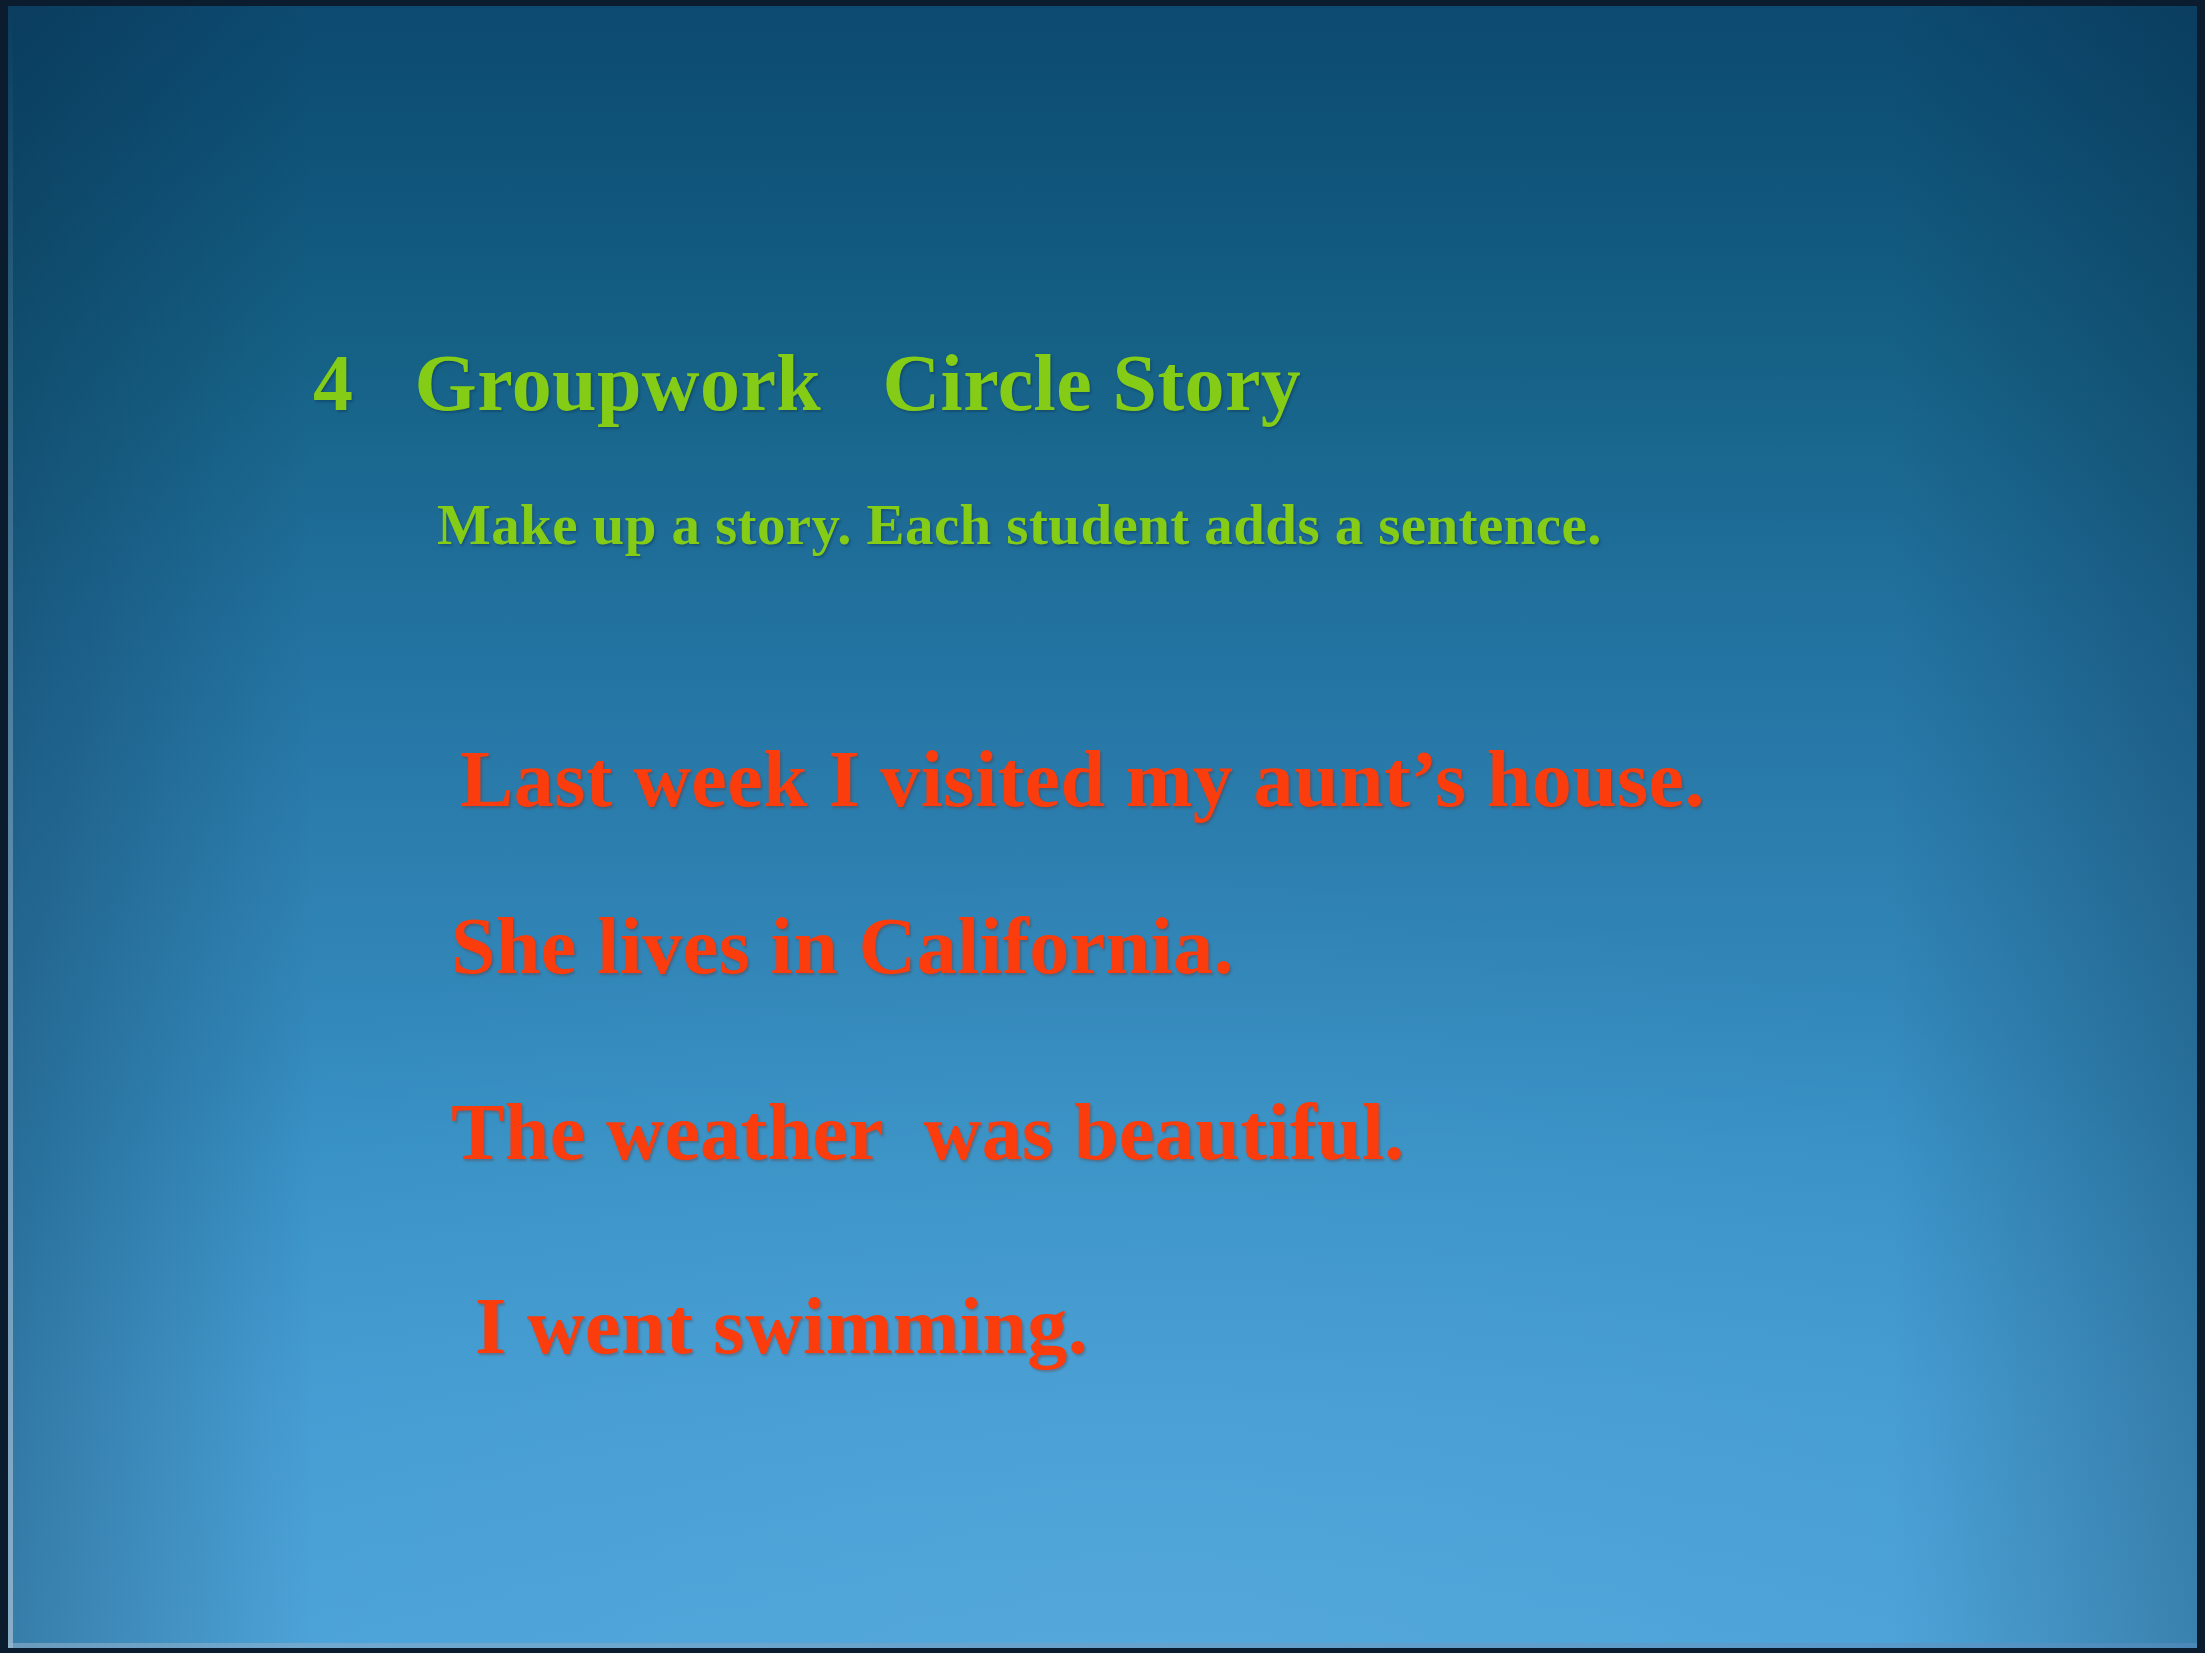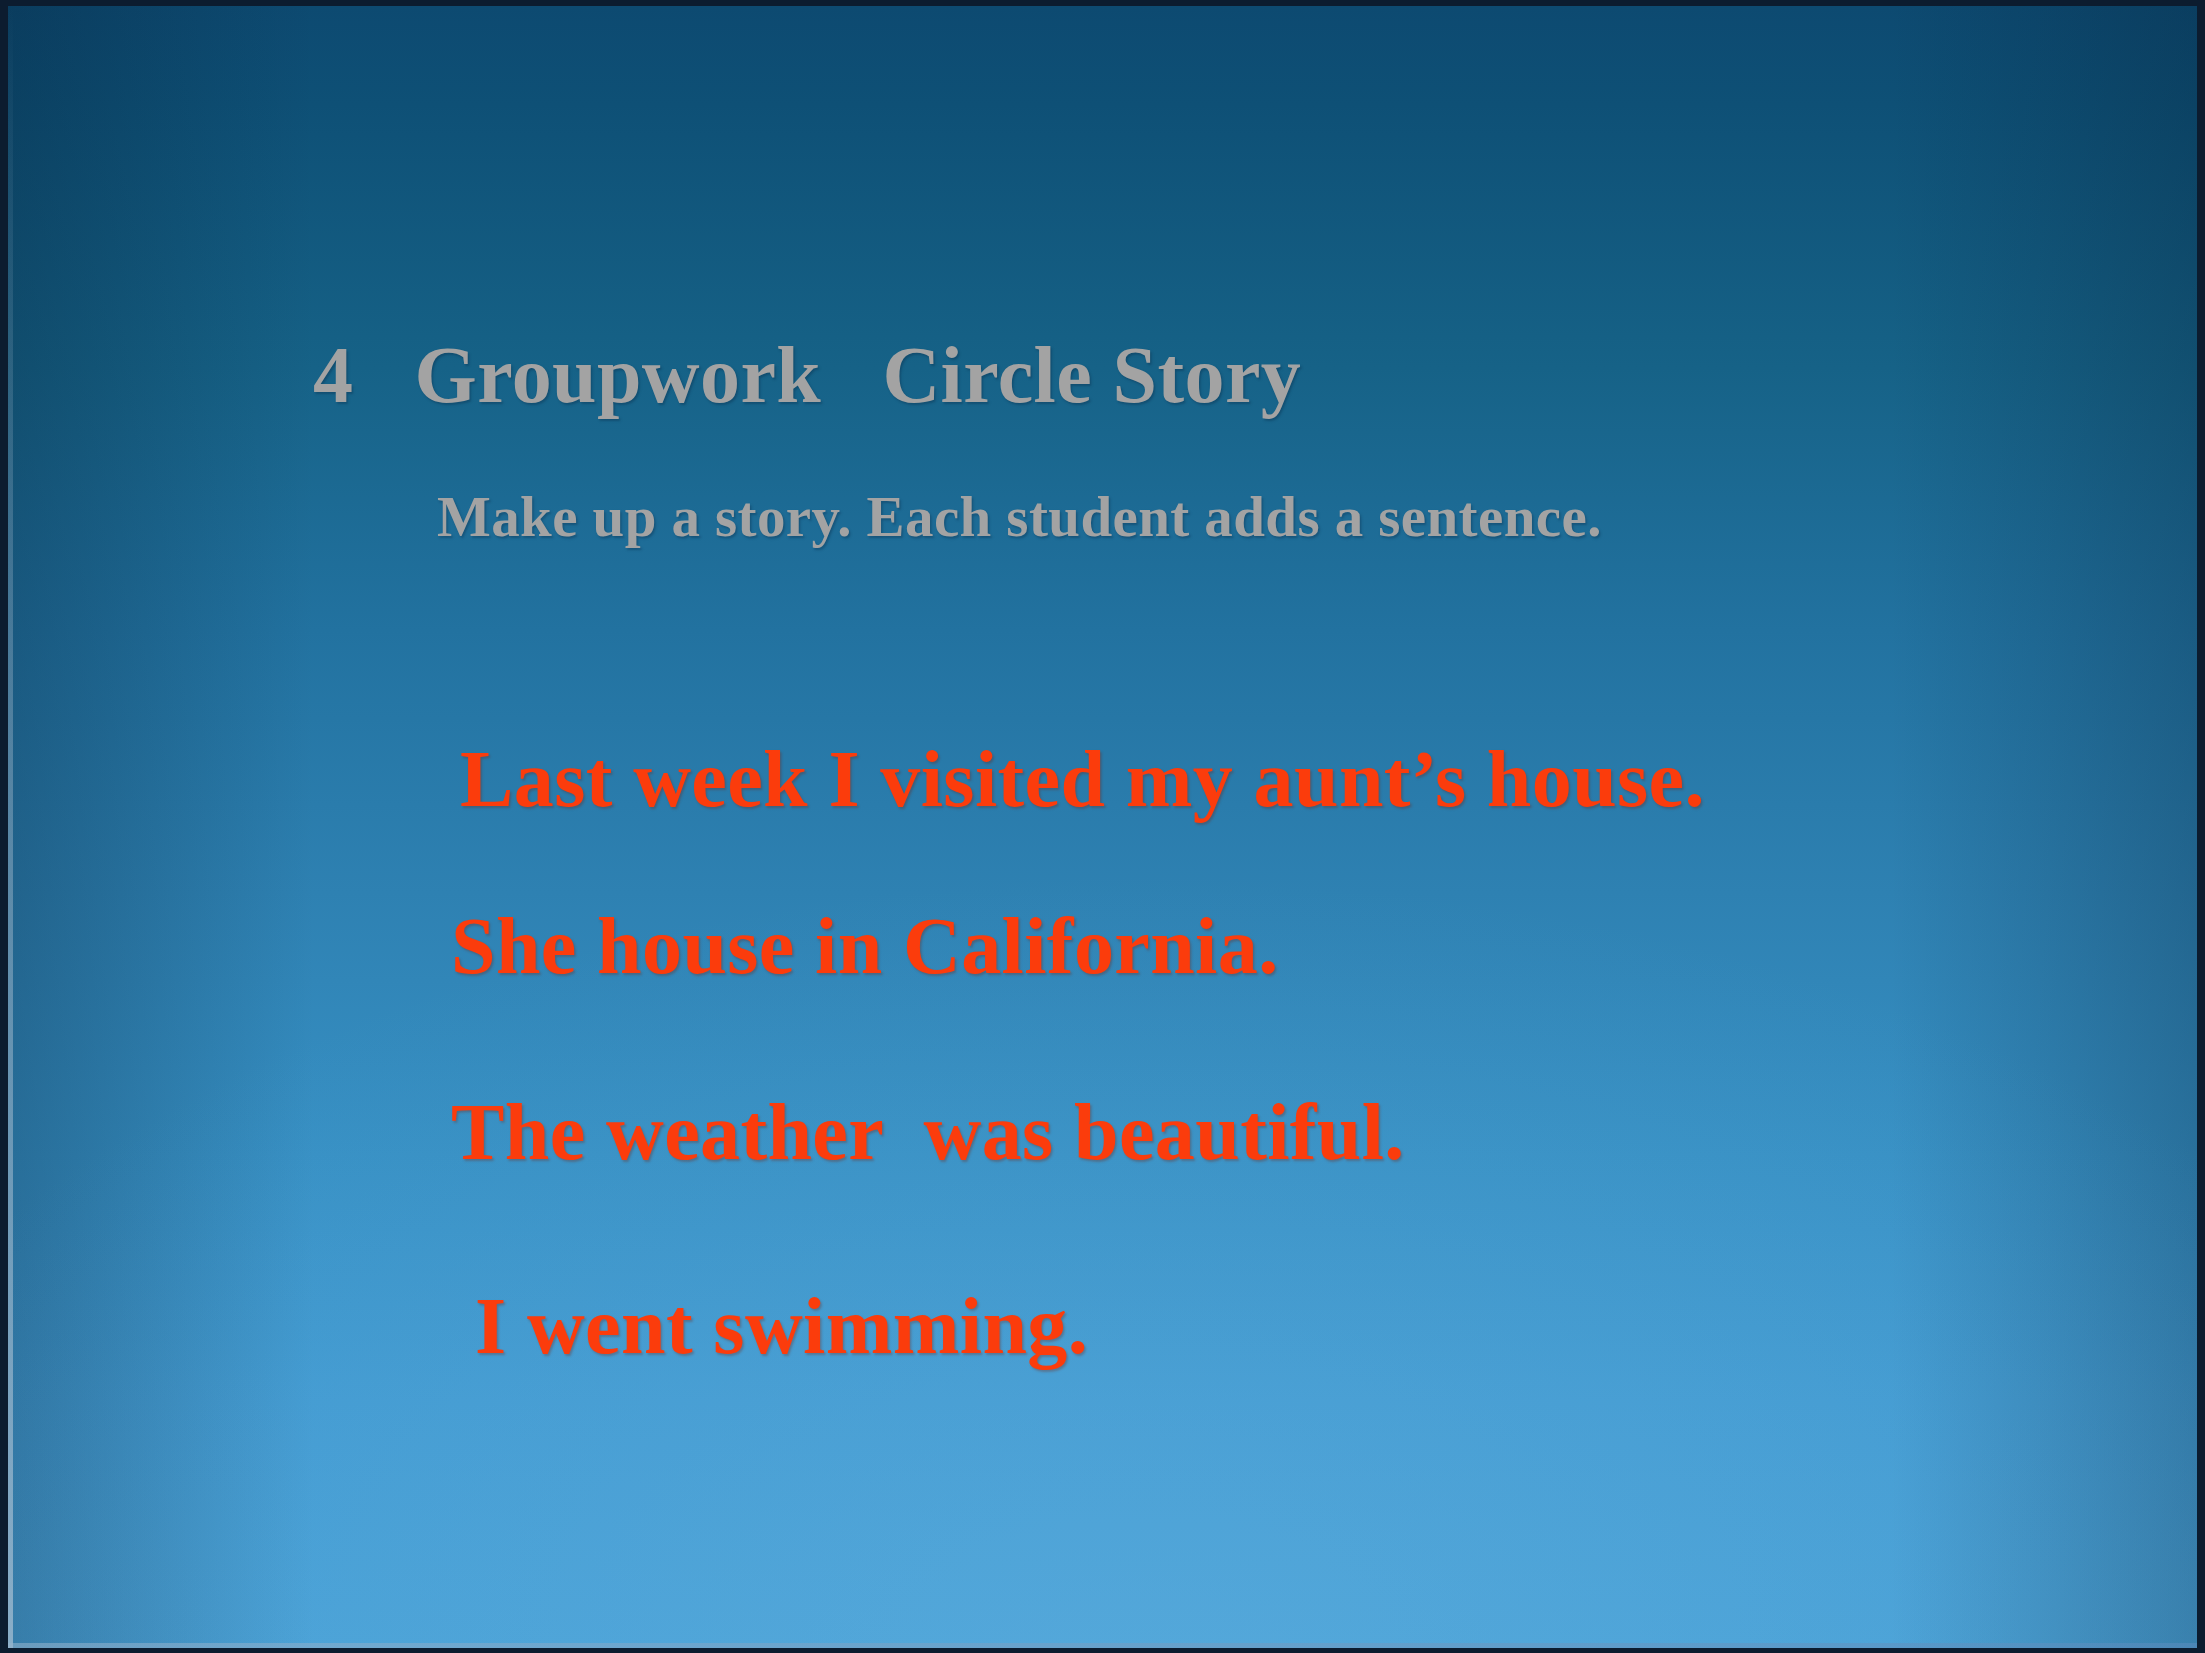--- a/index.html
+++ b/index.html
@@ -72,22 +72,23 @@
 
   .text-line {
     position: absolute;
     white-space: pre;
     font-weight: bold;
     line-height: 1.0;
     letter-spacing: 0.4px;
   }
 
   .heading-blue {
-    color: #a3a3a3;
+    color: #84cc16;
     text-shadow: 1.5px 2.3px 2.3px rgba(10,40,70,0.35);
+    margin-top: 8px;
   }
 
   .story-red {
     color: #fb3c0c;
     text-shadow: 1.5px 2.3px 2.3px rgba(120,30,10,0.30);
   }
 
   #title-line      { left: 305px;  top: 329px;  font-size: 80px; }
   #instruction-line{ left: 429px;  top: 482px;  font-size: 57px; }
   #story-line-1    { left: 452px;  top: 708px;  font-size: 80px; margin-top: 25px; }
@@ -105,21 +106,21 @@
   <div class="edge-highlight-bottom"></div>
 
   <div class="content">
 
     <div id="title-line" class="text-line heading-blue">4   Groupwork   Circle Story</div>
 
     <div id="instruction-line" class="text-line heading-blue">Make up a story. Each student adds a sentence.</div>
 
     <div id="story-line-1" class="text-line story-red">Last week I visited my aunt’s house.</div>
 
-    <div id="story-line-2" class="text-line story-red">She house in California.</div>
+    <div id="story-line-2" class="text-line story-red">She lives in California.</div>
 
     <div id="story-line-3" class="text-line story-red">The weather  was beautiful.</div>
 
     <div id="story-line-4" class="text-line story-red">I went swimming.</div>
 
   </div>
 </div>
 
 
 </body></html>

